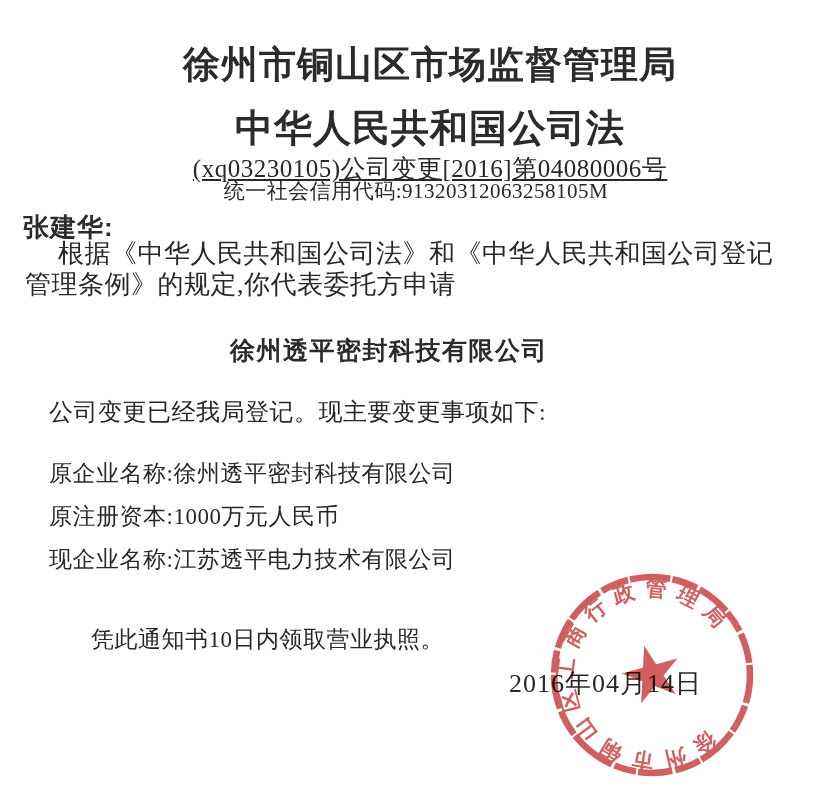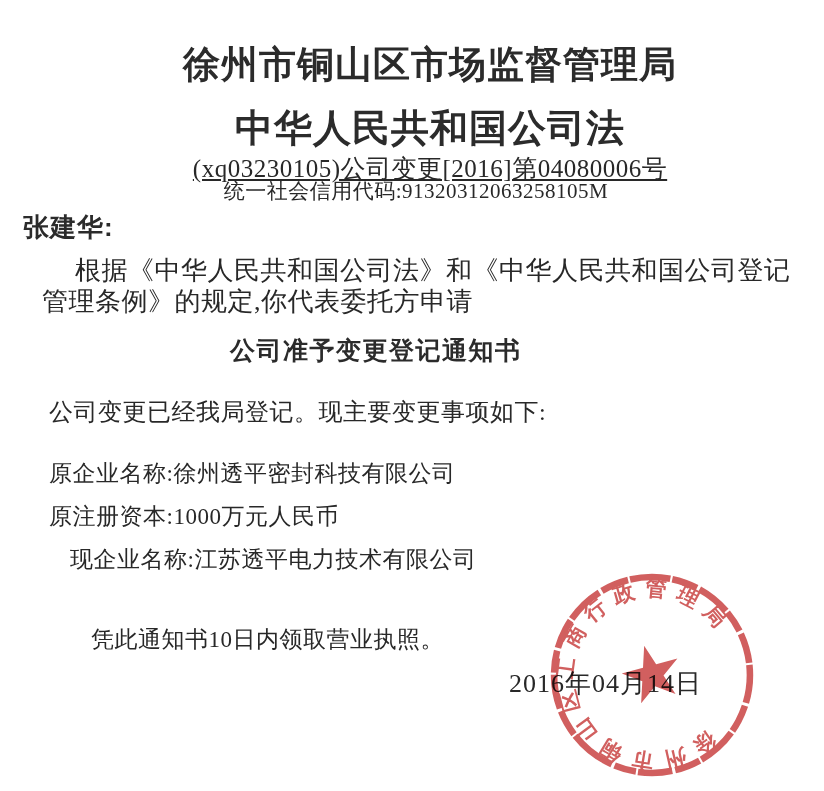--- a/index.html
+++ b/index.html
@@ -28,33 +28,33 @@
   .ref{top:152px;left:0;width:100%;text-align:center;font-size:25px;letter-spacing:.5px;text-decoration:underline;}
   .credit{top:177px;left:0;width:100%;text-align:center;font-size:21px;letter-spacing:.5px;transform:translateX(-14px);}
   .addr{
     top:210px;left:23px;
     font-family:"Liberation Sans", sans-serif;
     font-weight:bold;font-size:26px;color:#2b2b2b;letter-spacing:1px;
   }
   .para{
     top:238px;left:25px;width:762px;
     font-size:26px;line-height:31px;
-    text-indent:33px;white-space:normal;margin:17px;
+    text-indent:33px;white-space:normal;margin:0;
     letter-spacing:.5px;
   }
   .company{
     top:334px;left:230px;
     font-family:"Liberation Sans", sans-serif;
     font-weight:bold;font-size:25px;letter-spacing:1.5px;color:#2b2b2b;
   }
   .regline{top:396px;left:49px;font-size:24px;letter-spacing:.5px;}
   .item{left:49px;font-size:23px;letter-spacing:.5px;}
   .item1{top:458px;}
   .item2{top:501px;}
-  .item3{top:544px;margin-left:21px;}
+  .item3{top:544px;}
   .item4{top:587px;}
   .note{top:624px;left:91px;font-size:23px;letter-spacing:.5px;text-align:center;}
   .date{top:666px;left:509px;font-size:26px;letter-spacing:1px;}
   .seal{
     position:absolute;left:546px;top:569px;
     width:212px;height:212px;
     mix-blend-mode:multiply;
     opacity:.84;
   }
   .seal text{
@@ -66,21 +66,21 @@
 <body>
 
 <div class="page">
 
   <div class="abs t1">徐州市铜山区市场监督管理局</div>
   <div class="abs t2">中华人民共和国公司法</div>
   <div class="abs ref">(xq03230105)公司变更[2016]第04080006号</div>
   <div class="abs credit">统一社会信用代码:91320312063258105M</div>
   <div class="abs addr">张建华:</div>
   <p class="abs para">根据《中华人民共和国公司法》和《中华人民共和国公司登记管理条例》的规定,你代表委托方申请</p>
-  <div class="abs company">公司准予变更登记通知书</div>
+  <div class="abs company">徐州透平密封科技有限公司</div>
   <div class="abs regline">公司变更已经我局登记。现主要变更事项如下:</div>
 
   <div class="abs item item1">原企业名称:徐州透平密封科技有限公司</div>
   <div class="abs item item2">原注册资本:1000万元人民币</div>
   <div class="abs item item3">现企业名称:江苏透平电力技术有限公司</div>
 
   <div class="abs note">凭此通知书10日内领取营业执照。</div>
   <div class="abs date">2016年04月14日</div>
 
   <svg class="seal" viewBox="0 0 210 210" xmlns="http://www.w3.org/2000/svg">

